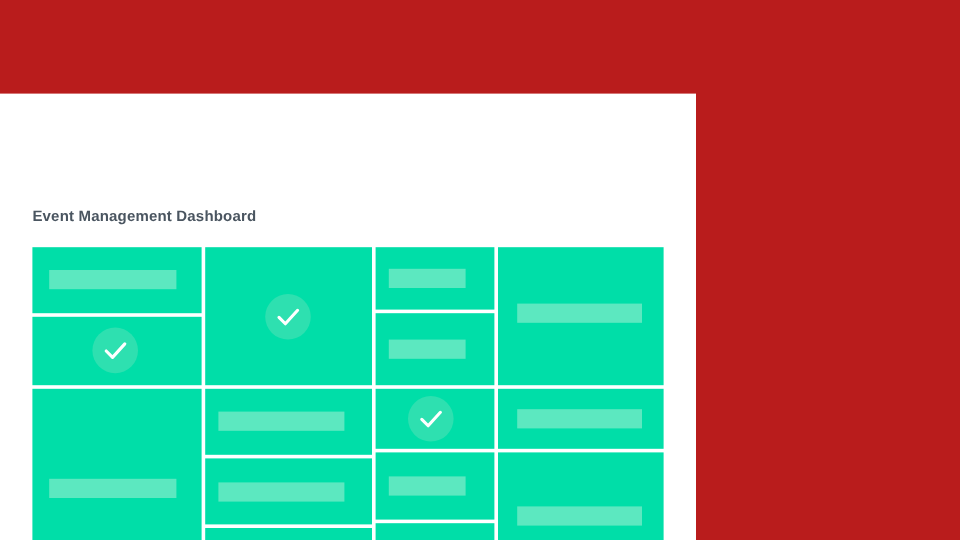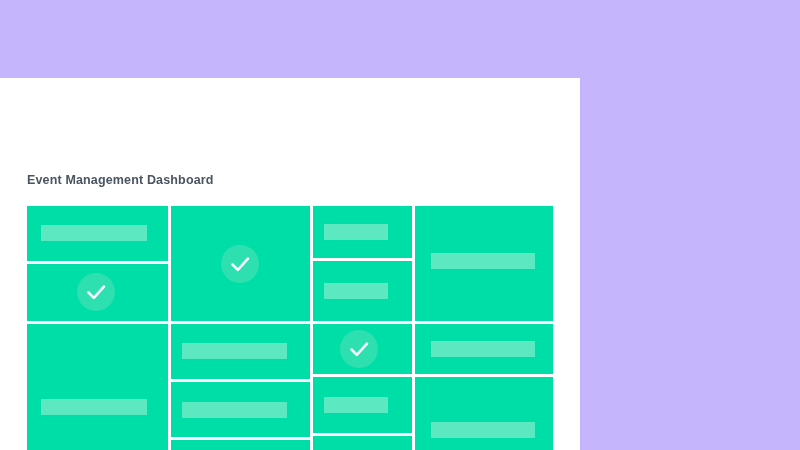--- a/index.html
+++ b/index.html
@@ -70,21 +70,21 @@
   }
   .check-circle svg {
     display: block;
     width: 38px;
     height: 38px;
   }
 </style>
 </head>
 <body>
 
-<div id="screen" style="width: 800px; height: 450px; background: #c4b5fd;">
+<div id="screen" style="width: 800px; height: 450px; background: #b91c1c;">
 
   <div id="panel" style="left: 0px; top: 78px; width: 580px; height: 372px; background: rgb(255, 255, 255);">
 
     <div id="page-title" style="color: rgb(74, 85, 96);">Event Management Dashboard</div>
 
     <div id="grid" style="left: 27px; top: 128px; width: 526px; height: 284px;">
         <div class="col" style="left: 0px; width: 141px;">
           <div class="card" style="top: 0px; height: 55px; background: rgb(0, 222, 168);">
             <div class="bar" style="left: 14px; top: 19px; width: 106px; height: 16px; background: rgb(92, 232, 192);"></div>
           </div>

